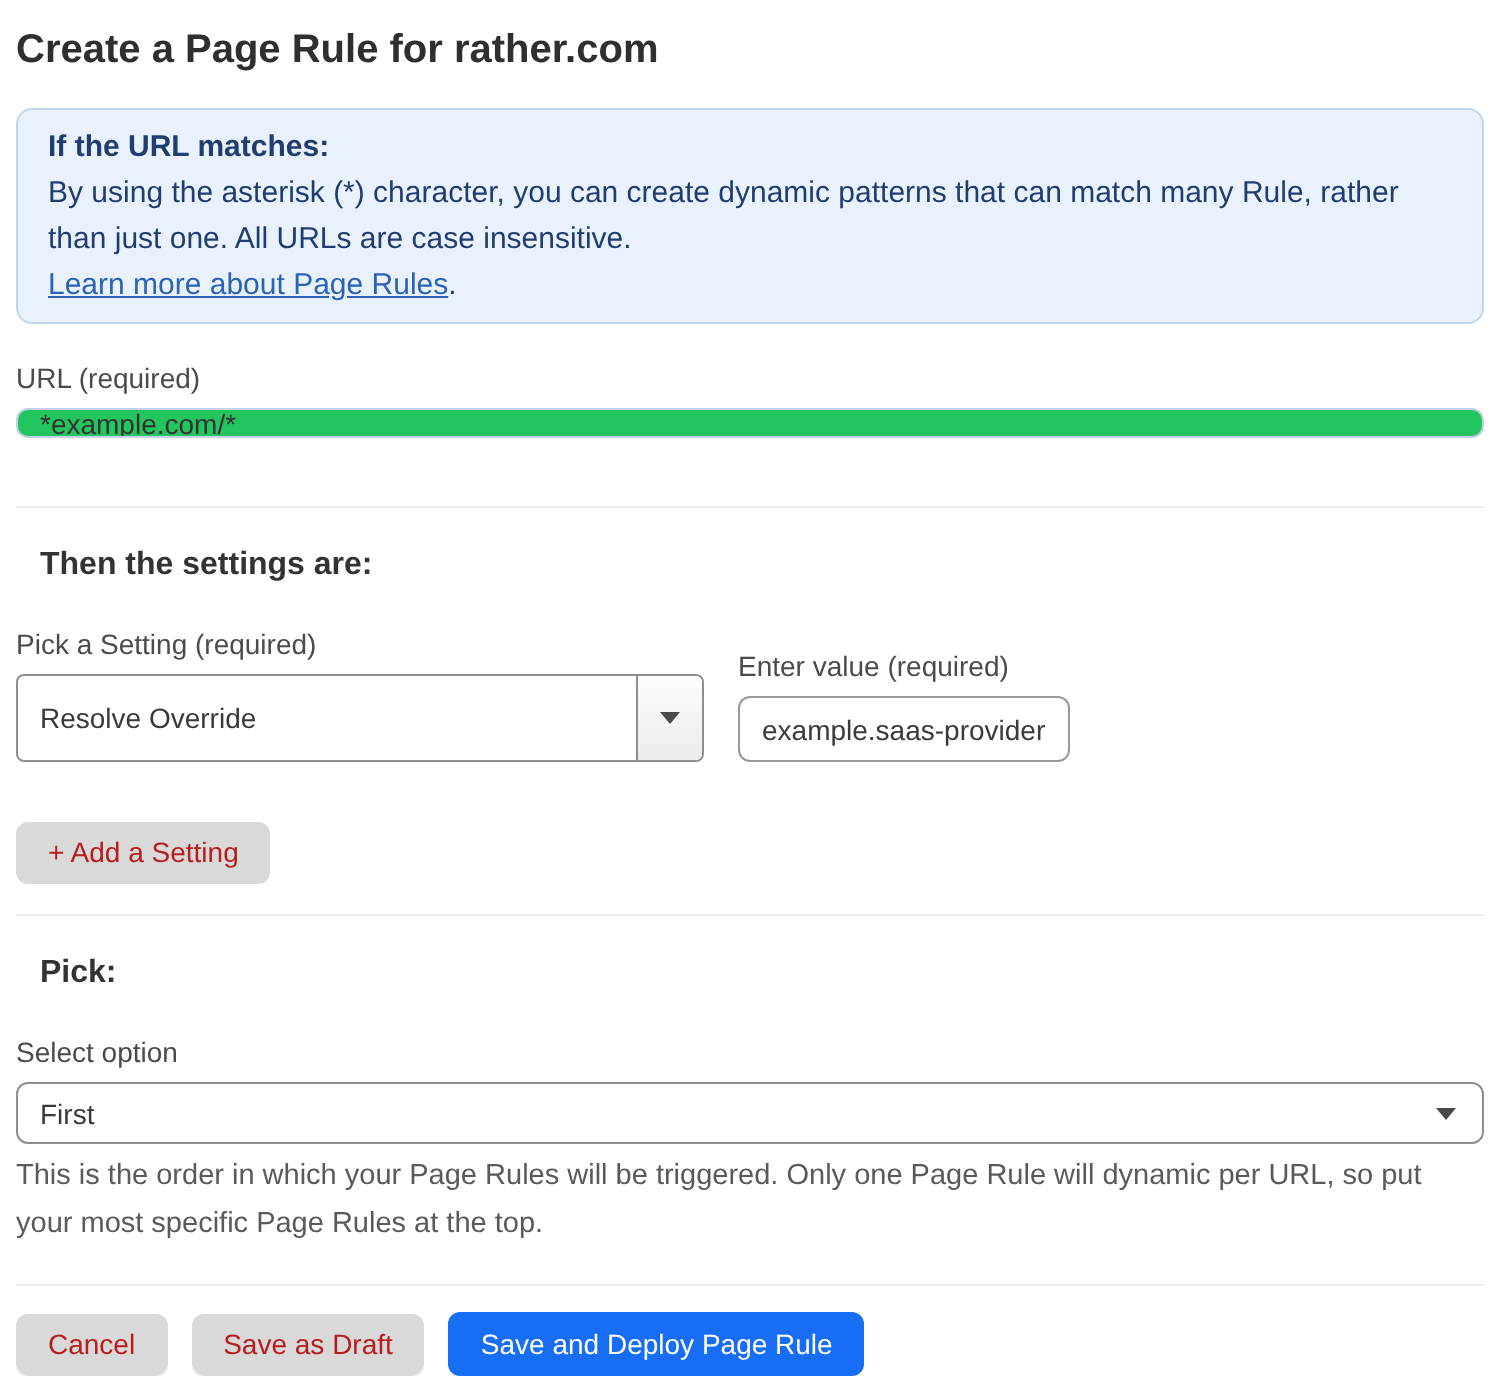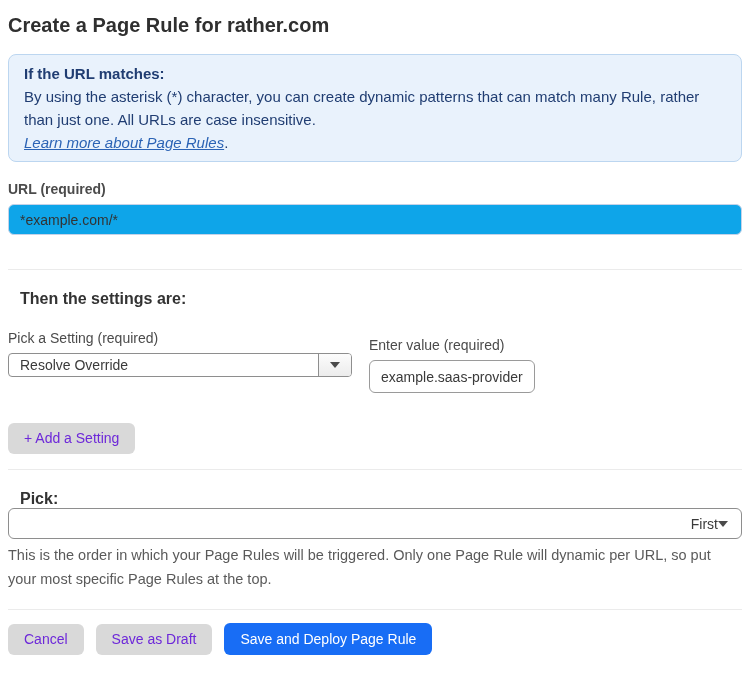--- a/index.html
+++ b/index.html
@@ -19,54 +19,54 @@
 
   .info-box {
     background: #e9f2fc;
     border: 1px solid #bcd6f0;
     border-radius: 8px;
     padding: 7px 15px;
     font-size: 15px; line-height: 23px;
     color: #203d72;
   }
   .info-heading { font-weight: 700; }
-  .info-link { color: #2b63b5; text-decoration: underline; cursor: pointer; font-style: italic; }
+  .info-link { color: #2b63b5; text-decoration: underline; cursor: pointer; }
   .info-link-suffix { color: #203d72; }
 
   .field-label {
     display: block; font-size: 14px; color: #4b4b4b;
     margin: 0 0 7px 0; line-height: 16px;
   }
-  .url-label { margin-top: 19px; font-weight: bold; }
+  .url-label { margin-top: 19px; }
 
   .url-input {
-    display: block; width: 100%; height: 31px;
-    background: #0ea5e9;
+    display: block; width: 100%; height: 15px;
+    background: #22c55e;
     border: 1px solid #c3d2e8; border-radius: 6px;
     padding: 0 11px; font-size: 14px; color: #333;
     font-family: inherit; outline: none;
   }
 
   hr.divider {
     border: none; border-top: 1px solid #ebebeb;
     margin: 34px 0 0 0;
   }
   hr.divider.after-add { margin-top: 15px; }
   hr.divider.before-actions { margin-top: 18px; }
 
   h2.section-heading {
     font-size: 16px; font-weight: 700; color: #333;
     margin: 20px 0 0 12px; line-height: 18px;
   }
 
-  .settings-row { display: flex; align-items: flex-start; margin-top: 22px; }
+  .settings-row { display: flex; align-items: flex-end; margin-top: 22px; }
   .col-value { margin-left: 17px; margin-top: 7px; }
 
   .setting-select {
-    width: 344px; height: 24px;
+    width: 344px; height: 44px;
     border: 1px solid #8e8e8e; border-radius: 4px;
     background: #fff; cursor: pointer;
     display: flex; align-items: center; justify-content: space-between;
     overflow: hidden;
   }
   .setting-select .select-value {
     padding-left: 11px; font-size: 14px; color: #3a3a3a;
   }
   .select-arrow-box {
     width: 33px; align-self: stretch; flex: none;
@@ -87,30 +87,30 @@
     padding: 0 11px; font-size: 14px; color: #3a3a3a;
     background: #fff; font-family: inherit; outline: none;
   }
 
   .btn {
     height: 31px; padding: 0 16px;
     border: none; border-radius: 6px;
     font-size: 14px; font-family: inherit; cursor: pointer;
     line-height: 31px; white-space: nowrap;
   }
-  .btn.gray { background: #d9d9d9; color: #6d28d9; }
+  .btn.gray { background: #d9d9d9; color: #b91c1c; }
   .btn.primary { background: #186df5; color: #ffffff; height: 32px; }
   .add-btn { margin-top: 30px; display: inline-block; }
 
   .order-label { margin-top: 22px; }
   .order-select {
     width: 100%; height: 31px;
     border: 1px solid #8e8e8e; border-radius: 6px;
     background: #fff; cursor: pointer;
-    display: flex; align-items: center; justify-content: flex-end;
+    display: flex; align-items: center; justify-content: space-between;
     padding: 0 13px 0 11px; font-size: 14px; color: #3a3a3a;
   }
 
   .help-text {
     margin: 4px 0 0 0;
     font-size: 14.5px; line-height: 24px; color: #5a5a5a;
   }
 
   .actions { display: flex; align-items: center; margin-top: 13px; gap: 12px; }
 </style>
@@ -149,20 +149,21 @@
       <input type="text" class="value-input" value="example.saas-provider.com" style="">
     </div>
   </div>
 
   <button class="btn gray add-btn">+ Add a Setting</button>
 
   <hr class="divider after-add">
 
   <h2 class="section-heading">Pick:</h2>
 
+  <label class="field-label order-label">Select option</label>
   <div class="order-select">
     <span>First</span>
     <span class="tri"></span>
   </div>
 
   <p class="help-text">This is the order in which your Page Rules will be triggered. Only one Page Rule will dynamic per URL, so put your most specific Page Rules at the top.</p>
 
   <hr class="divider before-actions">
 
   <div class="actions">

